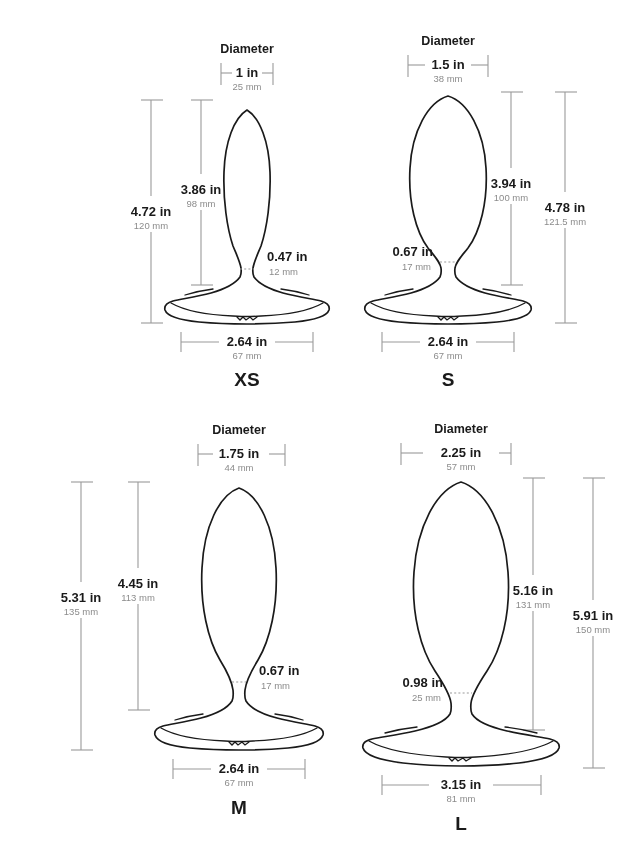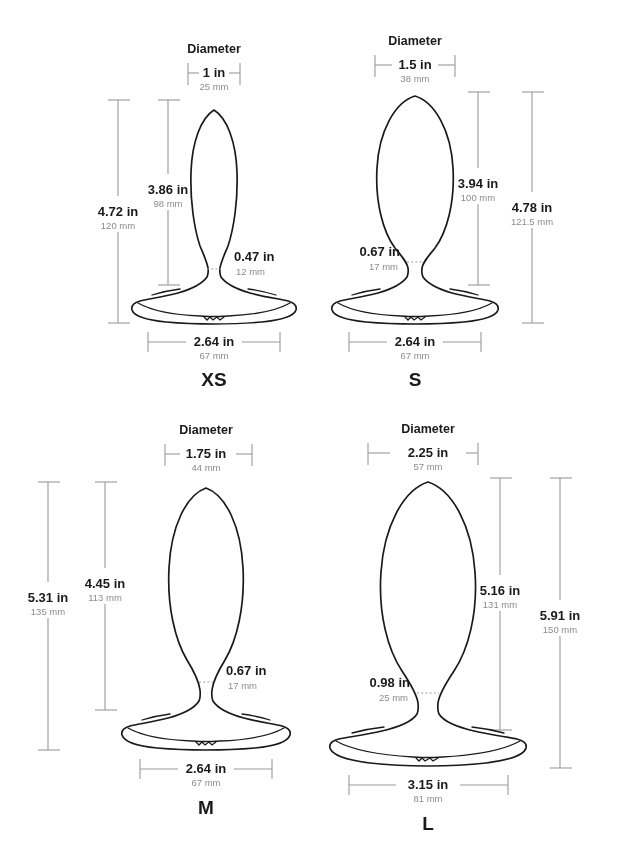--- a/index.html
+++ b/index.html
@@ -12,20 +12,21 @@
     width: 640px; height: 854px;
     font-family: "Liberation Sans", sans-serif;
     color: #1a1a1a;
     overflow: hidden;
   }
   #chart-grid {
     width: 640px; height: 854px;
     display: grid;
     grid-template-columns: 320px 320px;
     grid-template-rows: 410px 444px;
+    padding-left: 33px;
   }
   .size-cell { position: relative; width: 320px; }
   .cell-svg { display: block; width: 100%; height: 100%; }
 
   
   .t-head   { font-family: "Liberation Sans", sans-serif; font-size: 12.5px; font-weight: bold; fill: #1a1a1a; }
   .t-in     { font-family: "Liberation Sans", sans-serif; font-size: 13px;   font-weight: bold; fill: #1a1a1a; }
   .t-mm     { font-family: "Liberation Sans", sans-serif; font-size: 9.5px;  font-weight: normal; fill: #8c8c8c; }
   .t-size   { font-family: "Liberation Sans", sans-serif; font-size: 19px;   font-weight: bold; fill: #1a1a1a; }
 

